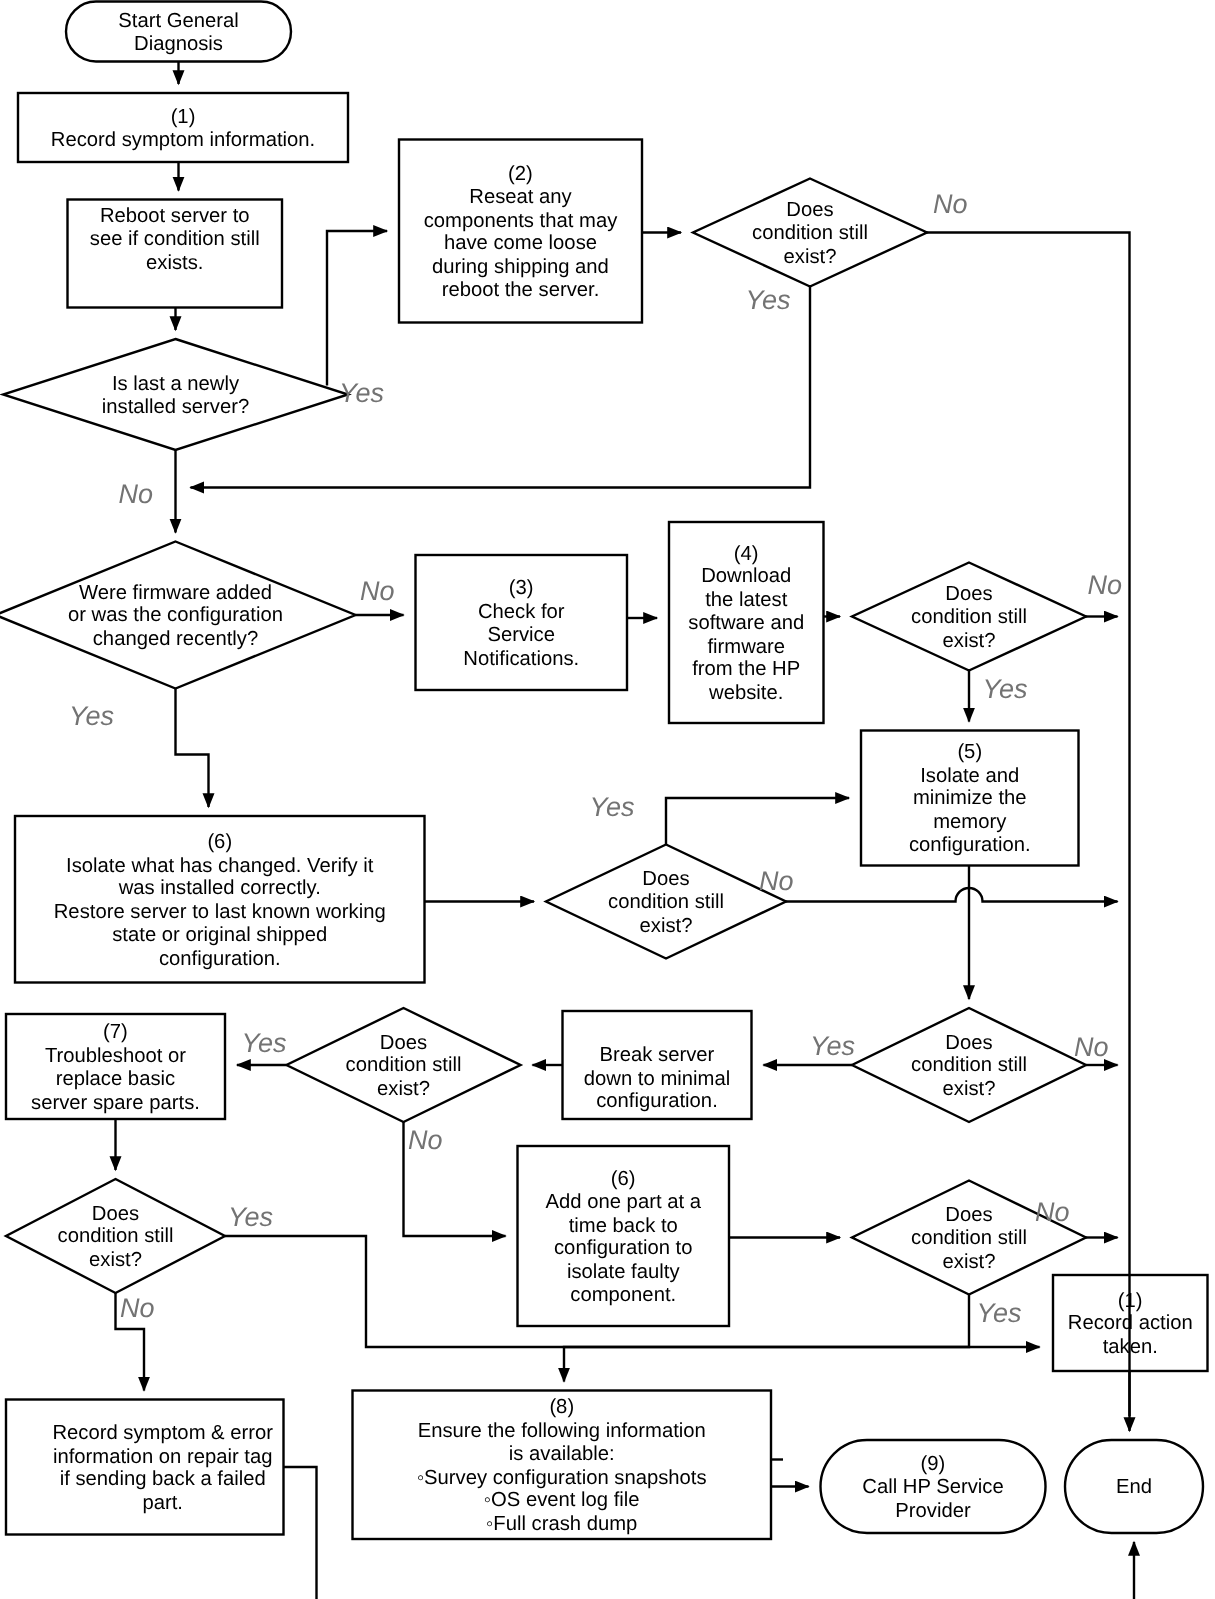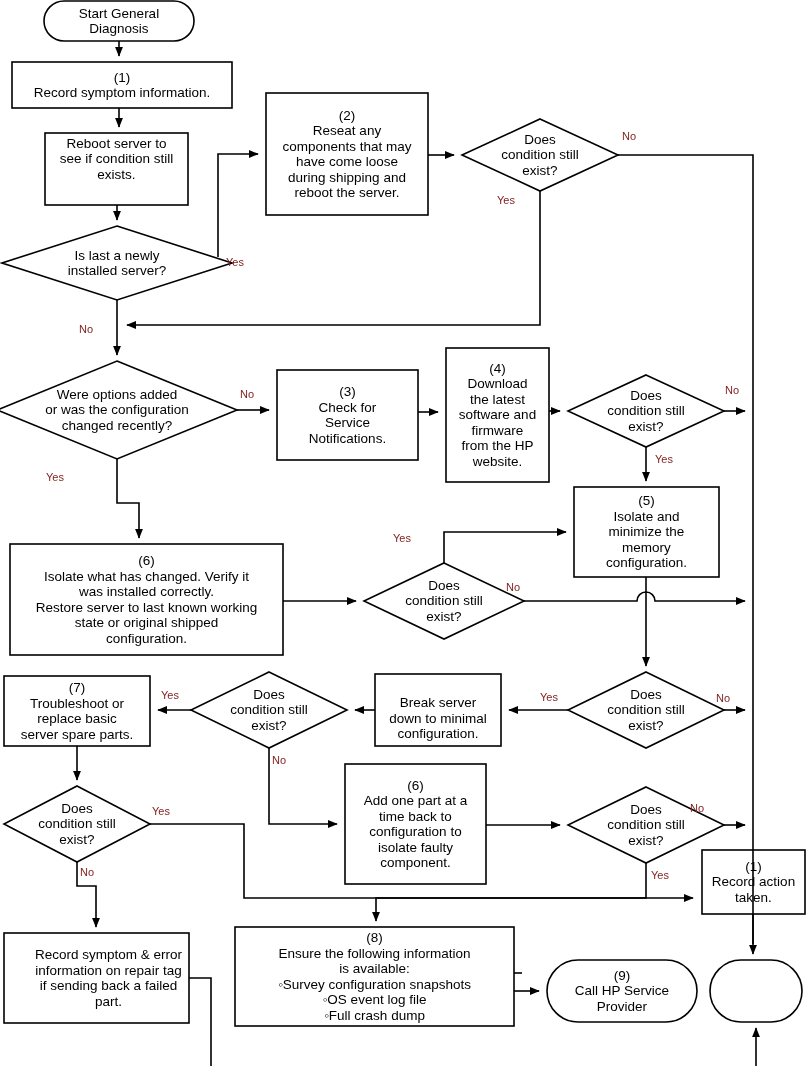--- a/index.html
+++ b/index.html
@@ -17,25 +17,26 @@
     text-align:center;
     color:#000000;
     font-family:"Liberation Sans", sans-serif;
     font-size:13.5px;
     line-height:15.5px;
     pointer-events:none;
     white-space:pre-line;
   }
   .lbl{
     position:absolute;
-    color:#7f1d1d;
+    color:#737373;
     font-family:"Liberation Sans", sans-serif;
-    font-size:11px;
+    font-size:18px;
     line-height:14px;
     white-space:nowrap;
+    font-style:italic;
   }
   .term{font-size:13.5px;}
 </style>
 </head>
 <body>
 
 <div id="stage">
 
   <svg viewBox="0 0 810 1066" aria-hidden="true">
     <defs>
@@ -173,21 +174,21 @@
 installed server?</div>
   <div class="nodetext" style="left:266px;top:93px;width:162px;height:122px;">(2)
 Reseat any
 components that may
 have come loose
 during shipping and
 reboot the server.</div>
   <div class="nodetext" style="left:477px;top:124px;width:126px;height:62px;">Does
 condition still
 exist?</div>
-  <div class="nodetext" style="left:8px;top:381px;width:218px;height:58px;">Were options added
+  <div class="nodetext" style="left:8px;top:381px;width:218px;height:58px;">Were firmware added
 or was the configuration
 changed recently?</div>
   <div class="nodetext" style="left:277px;top:370px;width:141px;height:90px;">(3)
 Check for
 Service
 Notifications.</div>
   <div class="nodetext" style="left:446px;top:348px;width:103px;height:134px;">(4)
 Download
 the latest
 software and
@@ -245,20 +246,21 @@
 part.</div>
   <div class="nodetext" style="left:235px;top:927px;width:279px;height:99px;">(8)
 Ensure the following information
 is available:
 ◦Survey configuration snapshots
 ◦OS event log file
 ◦Full crash dump</div>
   <div class="nodetext term" style="left:547px;top:960px;width:150px;height:62px;">(9)
 Call HP Service
 Provider</div>
+  <div class="nodetext term" style="left:710px;top:960px;width:92px;height:62px;">End</div>
 
   <div class="lbl" style="left:226px;top:255px;">Yes</div>
   <div class="lbl" style="left:79px;top:322px;">No</div>
   <div class="lbl" style="left:622px;top:129px;">No</div>
   <div class="lbl" style="left:497px;top:193px;">Yes</div>
   <div class="lbl" style="left:240px;top:387px;">No</div>
   <div class="lbl" style="left:46px;top:470px;">Yes</div>
   <div class="lbl" style="left:725px;top:383px;">No</div>
   <div class="lbl" style="left:655px;top:452px;">Yes</div>
   <div class="lbl" style="left:393px;top:531px;">Yes</div>

